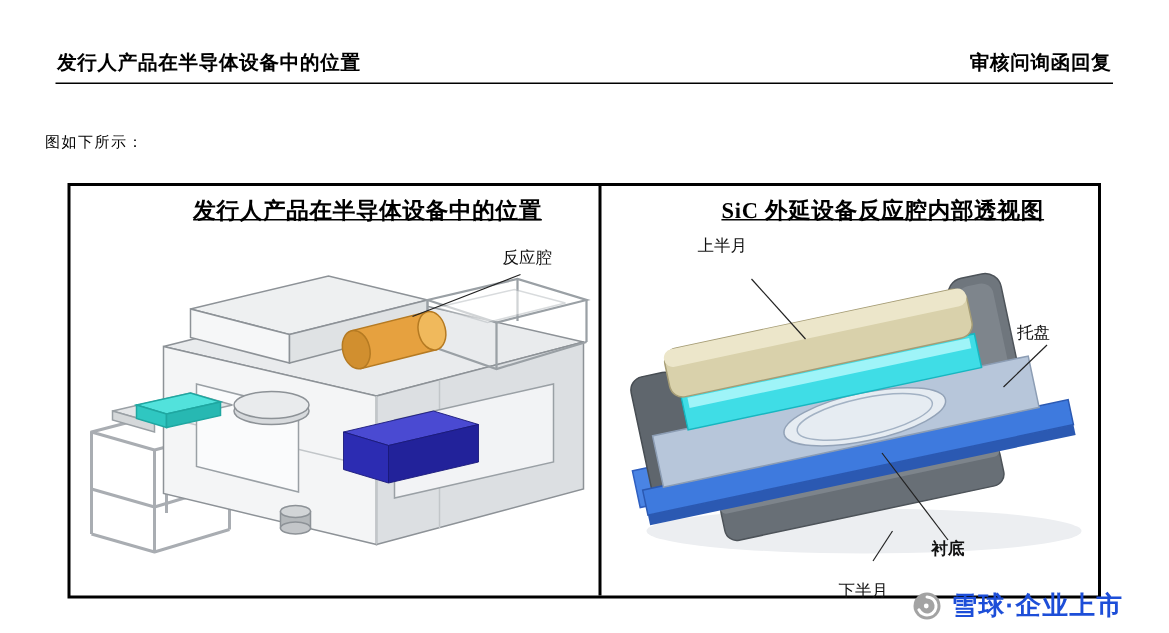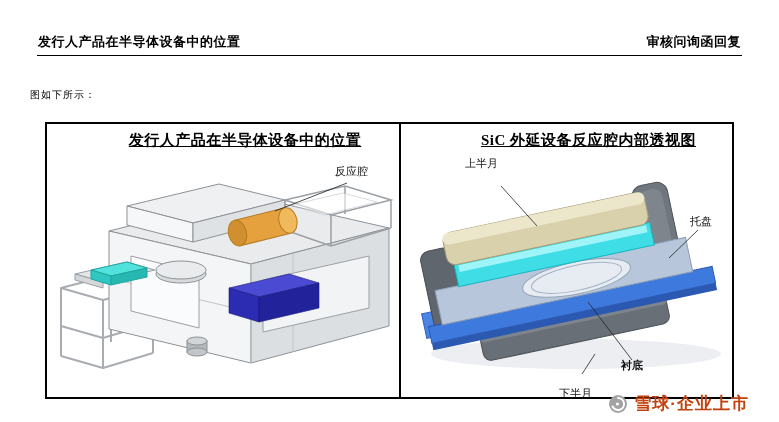--- a/index.html
+++ b/index.html
@@ -21,21 +21,21 @@
   .panel-right { flex: 1; }
   .panel-title { text-align: center; margin-top: 7px; font-size: 15px; font-weight: bold; letter-spacing: .5px; padding-left: 44px; }
   .panel-title .u { text-decoration: underline; }
   .drawing { position: absolute; left: 0; top: 32px; right: 0; bottom: 0; }
   .drawing svg { position: absolute; left: 0; top: 0; }
 
   .cad-label { position: absolute; font-size: 11px; color: #111; white-space: nowrap;
                font-family: "Liberation Serif", serif; }
 
   .watermark { position: absolute; right: 30px; bottom: 7px; display: flex; align-items: center;
-               gap: 6px; color: #c2410c; font-family: "Liberation Sans", sans-serif;
+               gap: 6px; color: #1d4ed8; font-family: "Liberation Sans", sans-serif;
                font-weight: bold; font-size: 17px; letter-spacing: 1px; justify-content: space-between; }
 </style>
 </head>
 <body>
 
 <div class="page">
 
   <div class="hdr-left">发行人产品在半导体设备中的位置</div>
   <div class="hdr-right">审核问询函回复</div>
   <div class="hdr-rule"></div>
@@ -173,21 +173,21 @@
           </g>
 
           <g stroke="#222" stroke-width="0.8">
             <line x1="100" y1="30" x2="136" y2="70"></line>
             <line x1="297" y1="74" x2="268" y2="102"></line>
             <line x1="231" y1="204" x2="187" y2="146"></line>
             <line x1="181" y1="218" x2="194" y2="198"></line>
           </g>
         </svg>
         <div class="cad-label" style="left:64px;  top:0;">上半月</div>
-        <div class="cad-label" style="left:289px; top:58px;">托盘</div>
+        <div class="cad-label" style="left:277px; top:58px;">托盘</div>
         <div class="cad-label" style="left:220px; top:202px;font-weight:bold;">衬底</div>
         <div class="cad-label" style="left:158px; top:230px;">下半月</div>
       </div>
     </div>
 
   </div>
 
   <div class="watermark">
     <svg width="20" height="20" viewBox="0 0 20 20">
       <circle cx="10" cy="10" r="9" fill="#a3a3a3"></circle>

